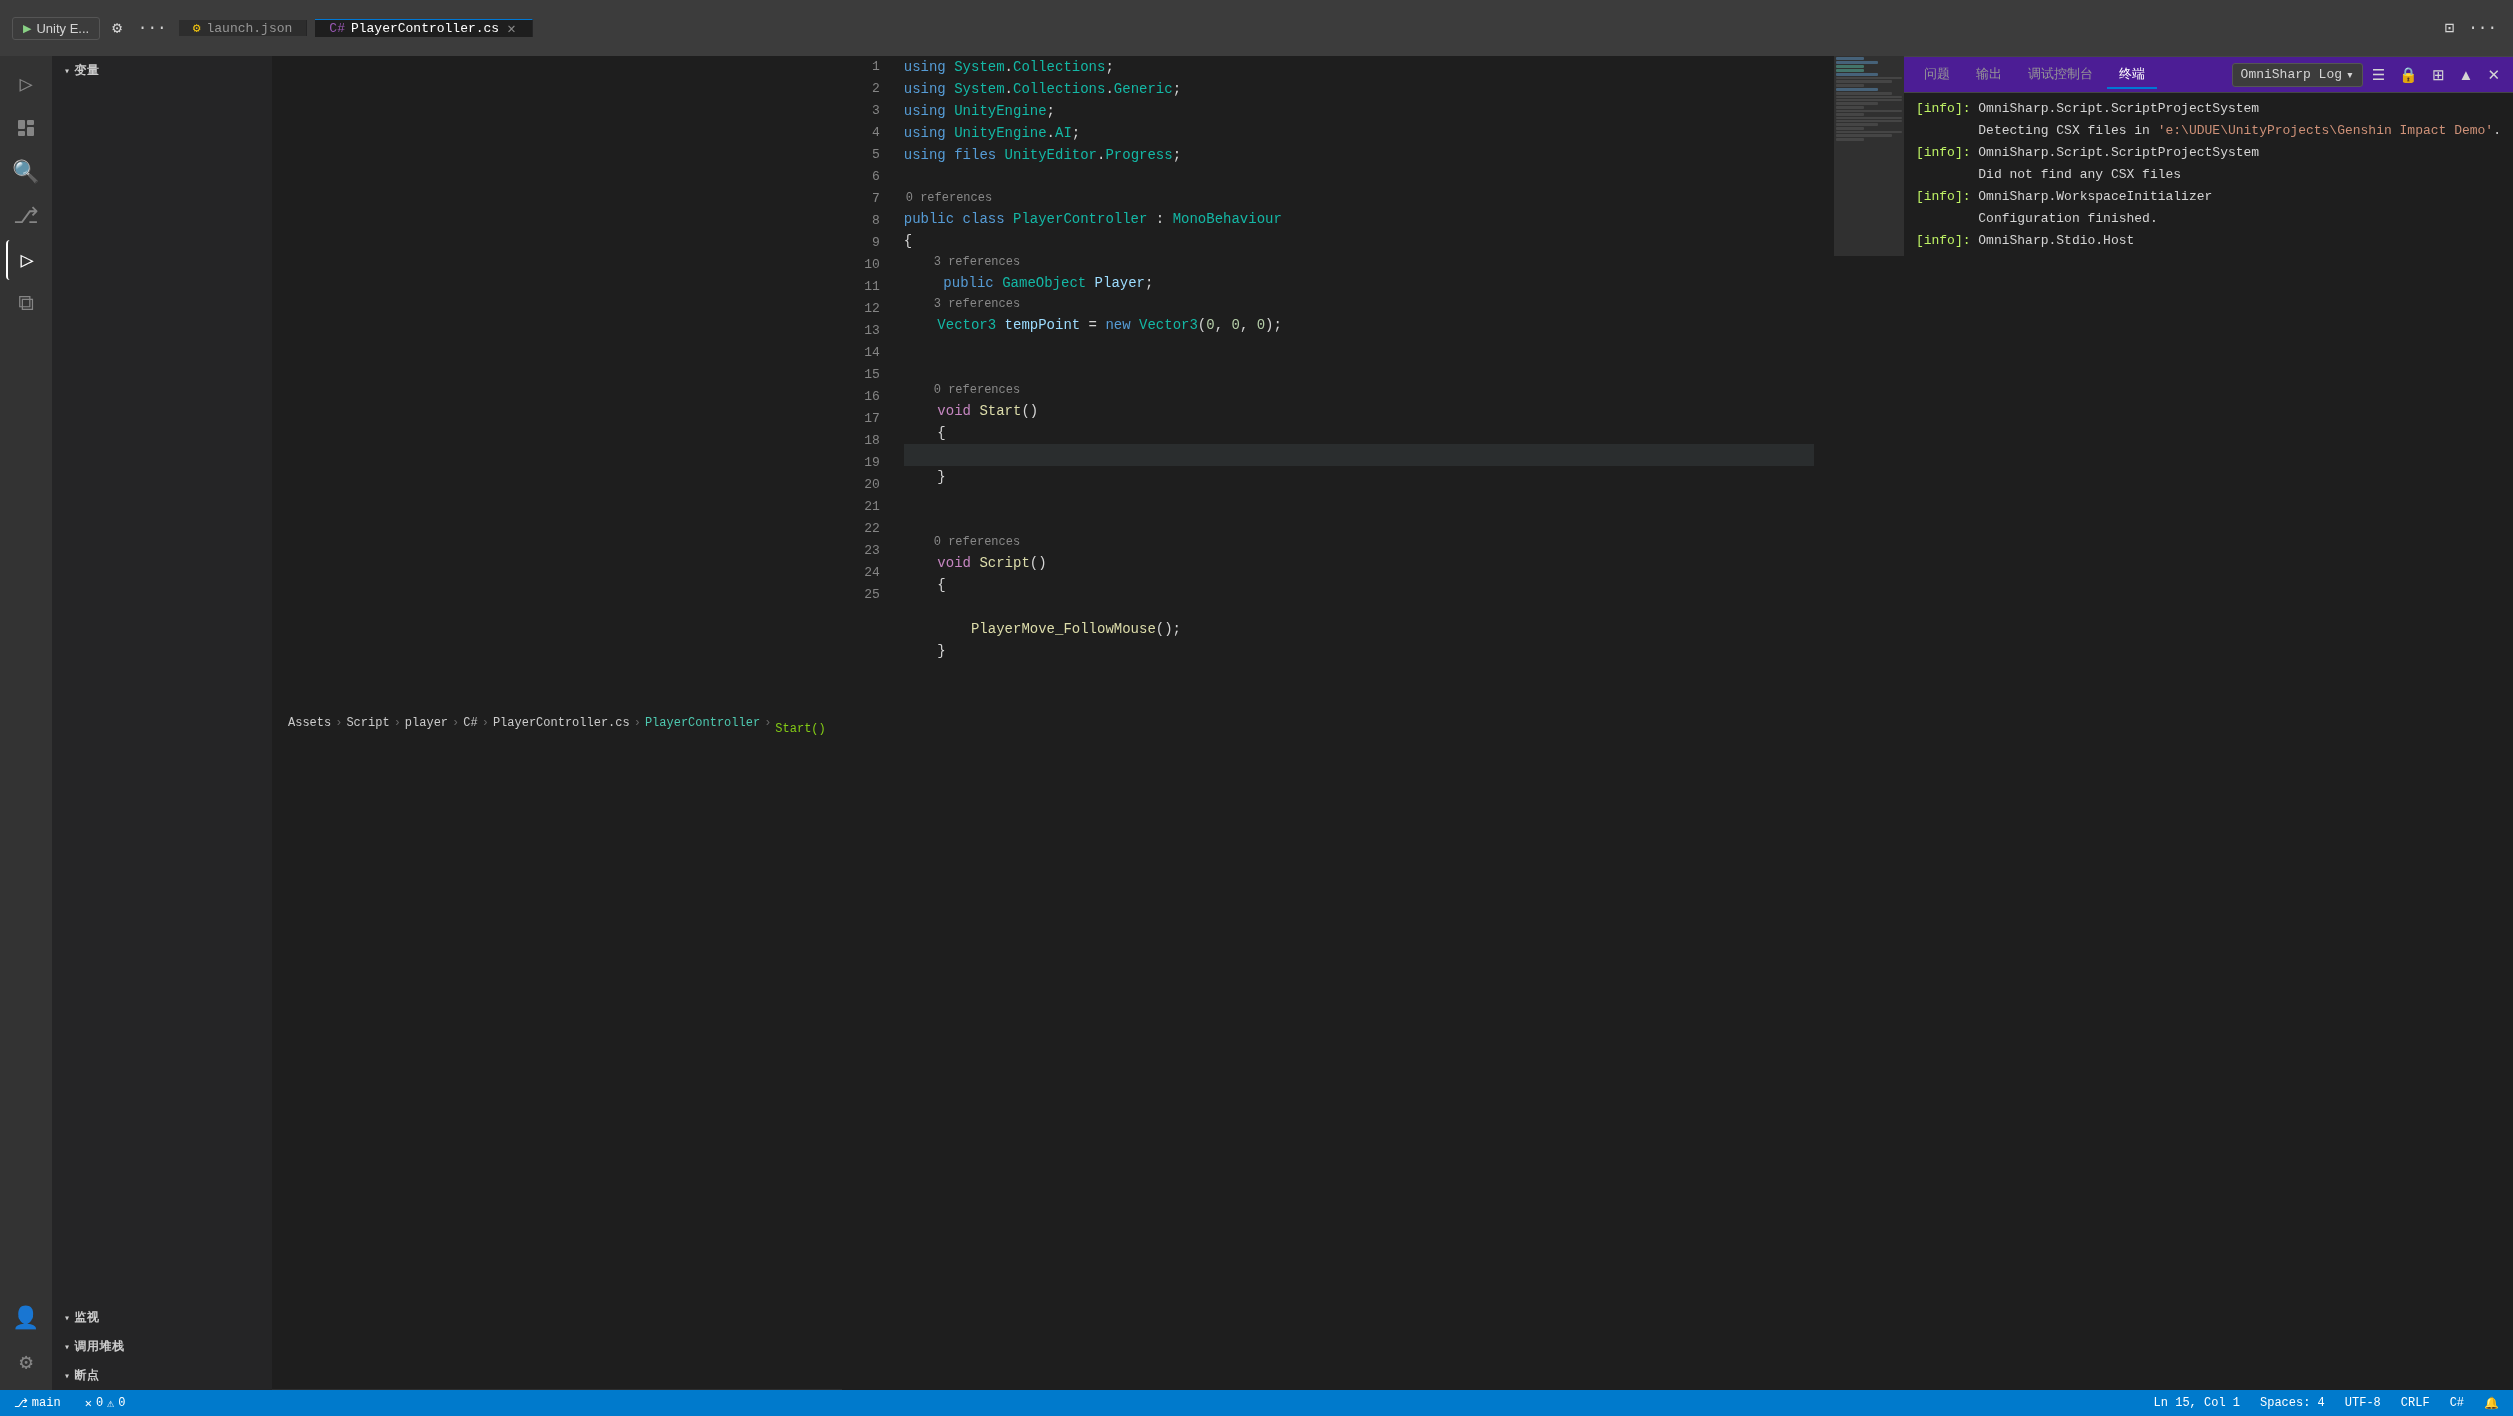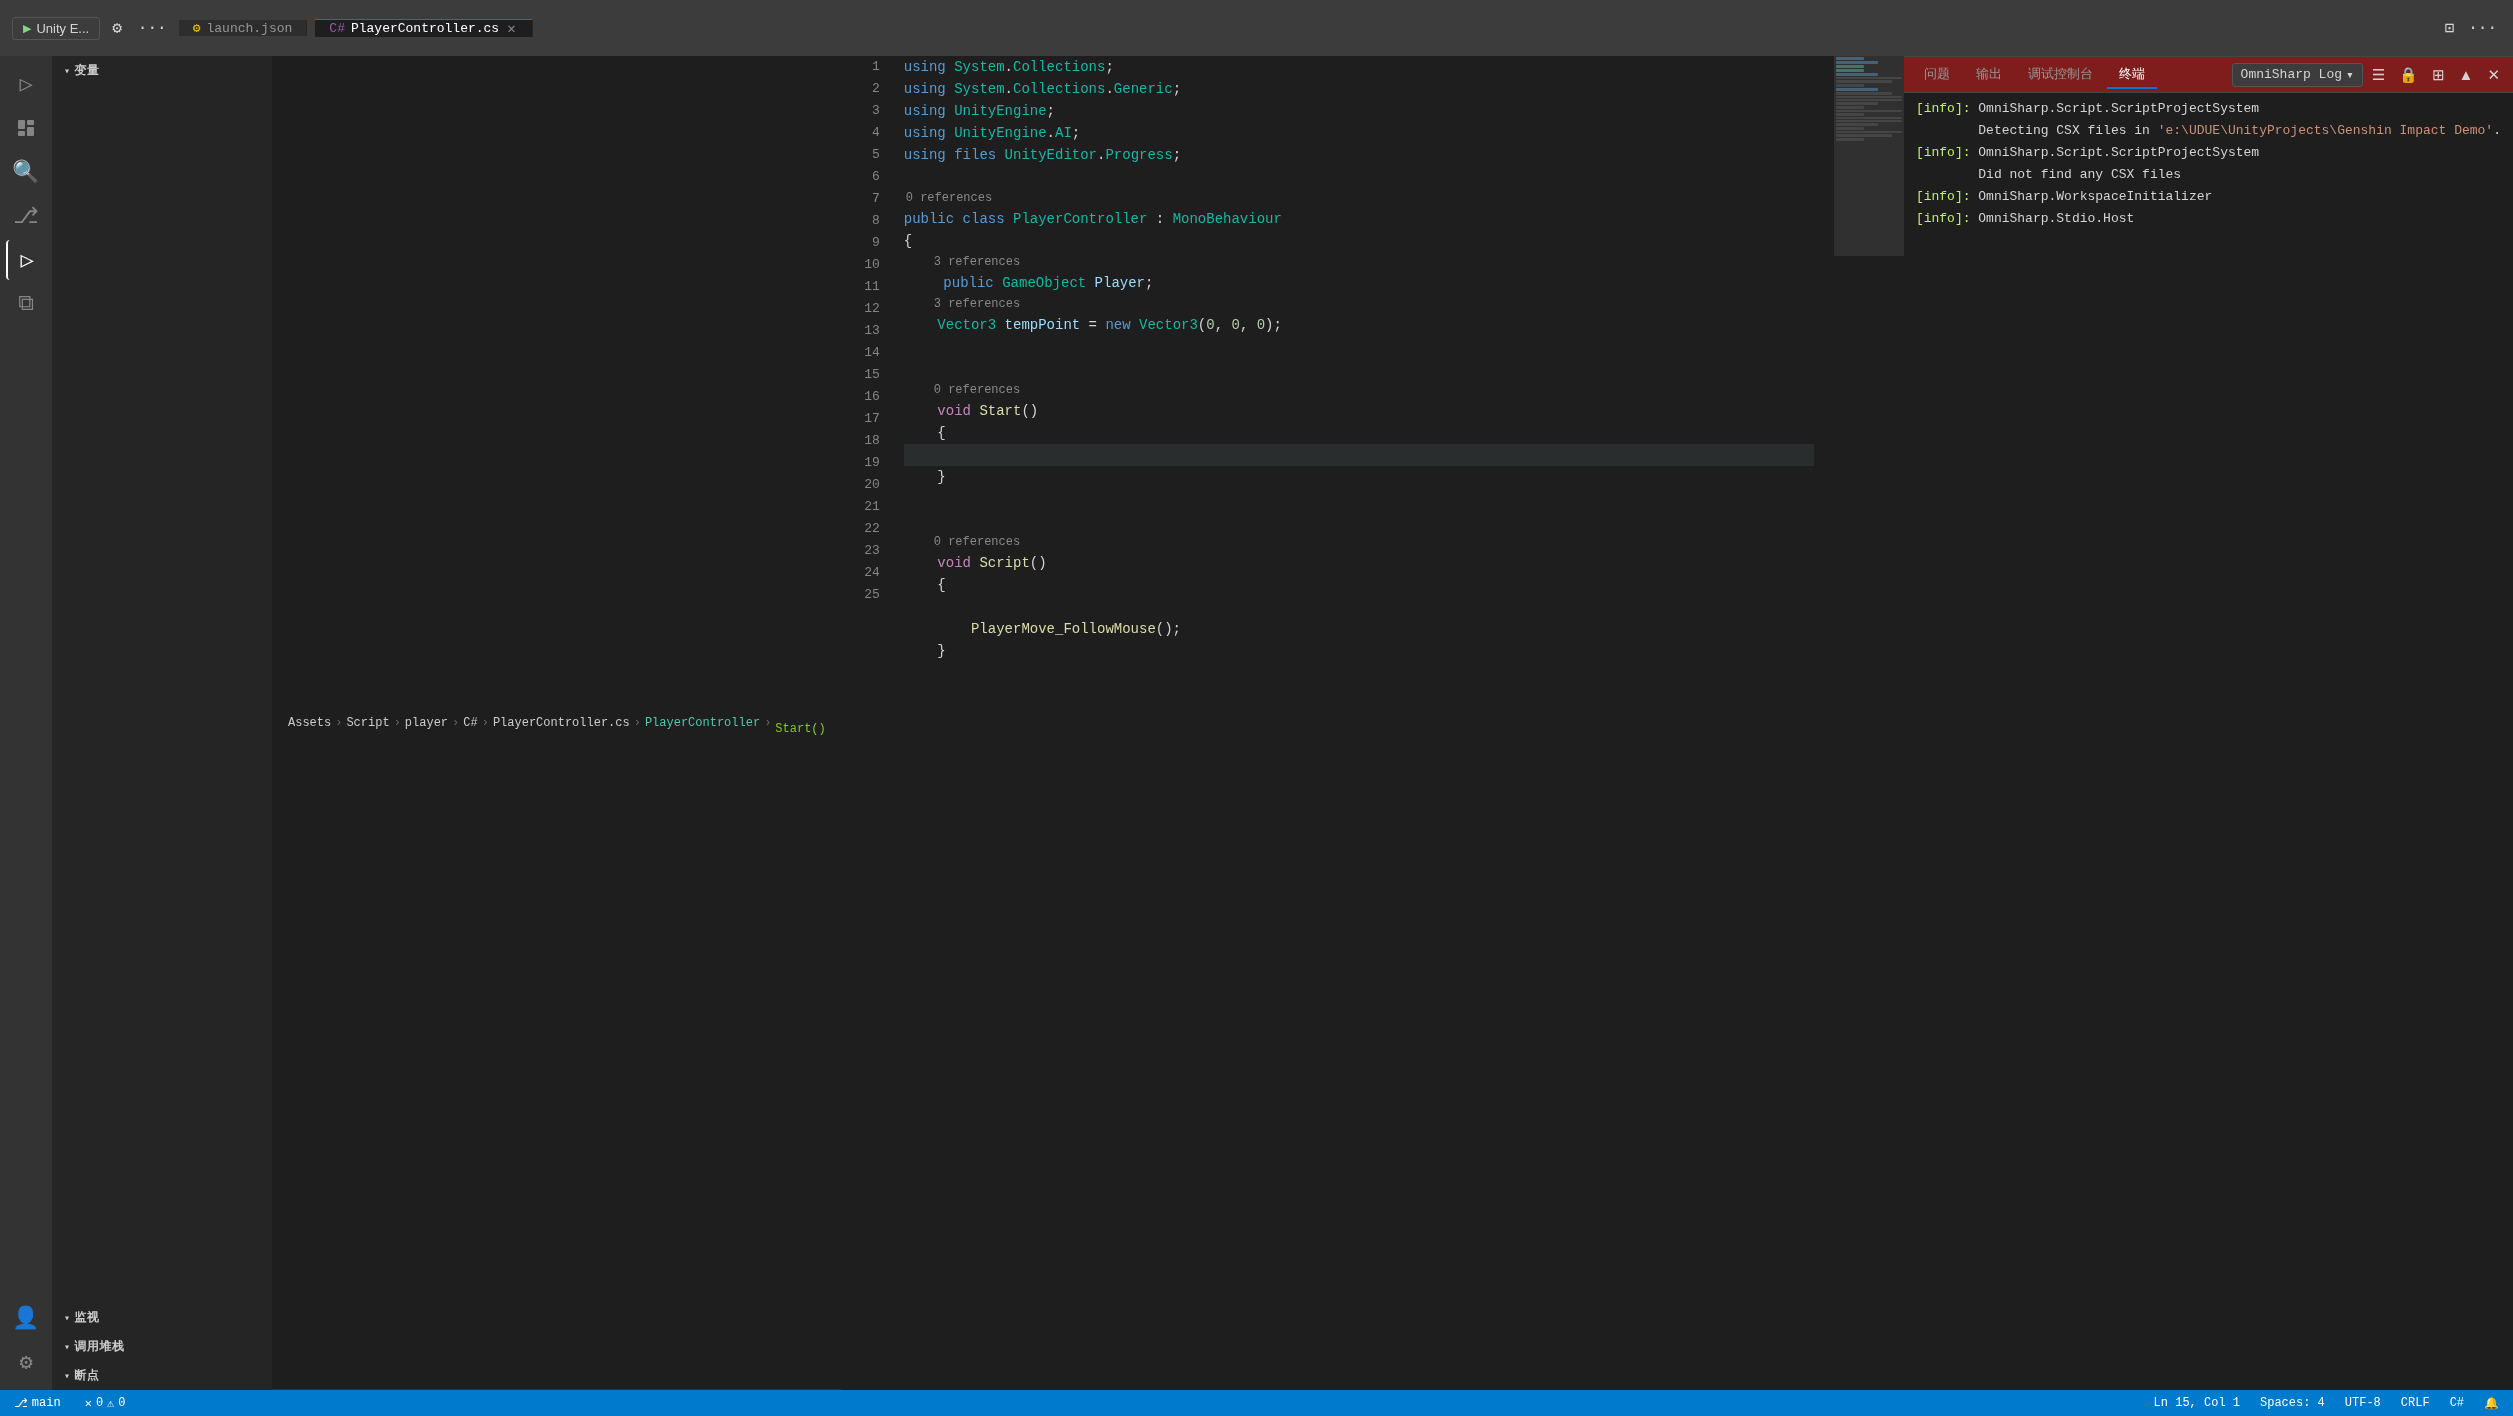--- a/index.html
+++ b/index.html
@@ -290,21 +290,21 @@
     
     .panel {
       background: #1e1e1e;
       border-top: 1px solid #454545;
       display: flex;
       flex-direction: column;
       height: 220px;
       flex-shrink: 0;
     }
     .panel-tabs {
-      background: #7f1d1d;
+      background: #4c1d95;
       display: flex;
       align-items: center;
       height: 36px;
       padding: 0 8px;
       gap: 2px;
       border-bottom: 1px solid #454545;
     }
     .panel-tab {
       padding: 4px 12px;
       cursor: pointer;
@@ -664,20 +664,21 @@
           <button class="panel-ctrl-btn">▲</button>
           <button class="panel-ctrl-btn">✕</button>
         </div>
       </div>
       <div class="panel-content">
         <span class="log-line"><span class="log-info">[info]:</span> OmniSharp.Script.ScriptProjectSystem</span>
         <span class="log-line">&nbsp;&nbsp;&nbsp;&nbsp;&nbsp;&nbsp;&nbsp;&nbsp;Detecting CSX files in <span class="log-highlight">'e:\UDUE\UnityProjects\Genshin Impact Demo'</span>.</span>
         <span class="log-line"><span class="log-info">[info]:</span> OmniSharp.Script.ScriptProjectSystem</span>
         <span class="log-line">&nbsp;&nbsp;&nbsp;&nbsp;&nbsp;&nbsp;&nbsp;&nbsp;Did not find any CSX files</span>
         <span class="log-line"><span class="log-info">[info]:</span> OmniSharp.WorkspaceInitializer</span>
+        <span class="log-line">&nbsp;&nbsp;&nbsp;&nbsp;&nbsp;&nbsp;&nbsp;&nbsp;Configuration finished.</span>
         <span class="log-line"><span class="log-info">[info]:</span> OmniSharp.Stdio.Host</span>
       </div>
     </div>
 
   </div>
 </div>
 
 <div class="status-bar">
   <div class="status-item">
     <span>⎇</span>

